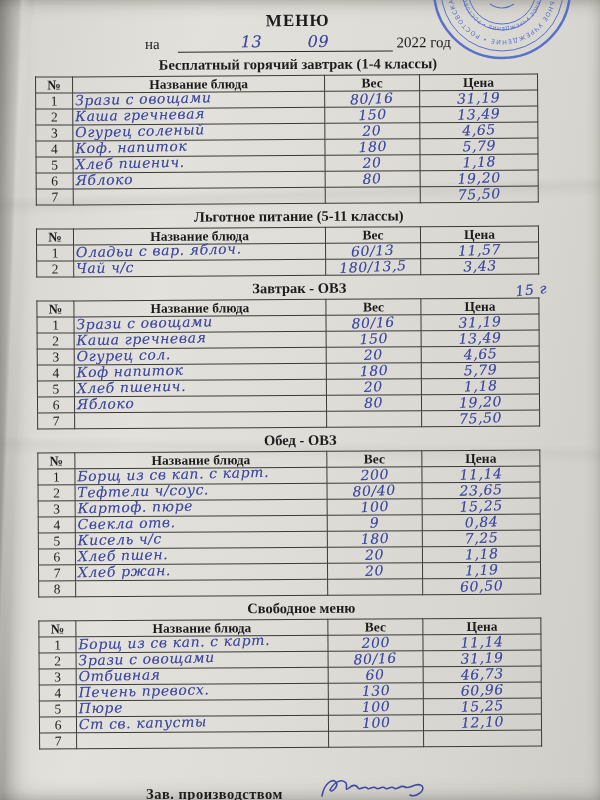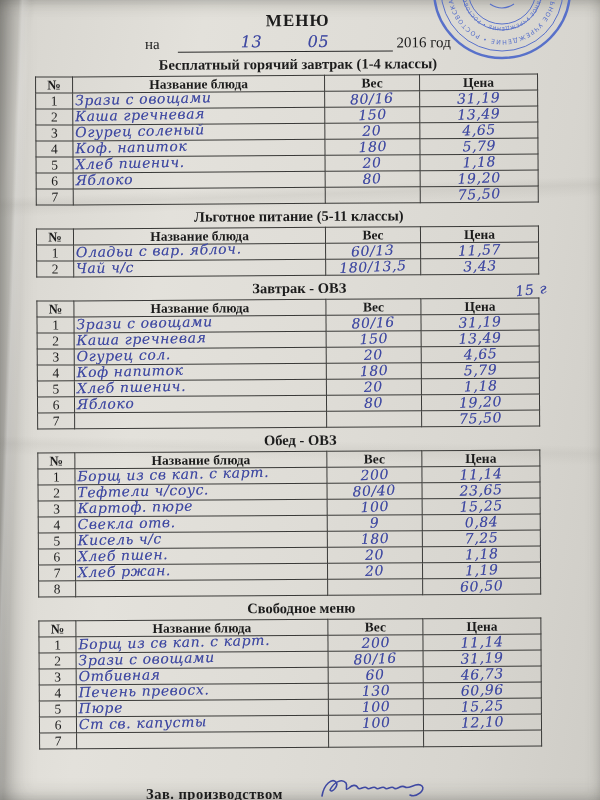--- a/index.html
+++ b/index.html
@@ -100,22 +100,22 @@
       <path d="M88,52 l8,-6 8,6 M90,60 h12 M88,68 l8,6 8,-6" stroke-width="1.2"></path>
       <path d="M84,92 q12,8 24,0" stroke-width="1.2"></path>
     </g>
   </svg>
 
   <div class="content">
     <div class="doc-title">МЕНЮ</div>
 
     <div class="date-line">
       <span class="date-prefix">на</span>
-      <span class="date-hw-wrap"><span class="hw">13        05</span></span>
-      <span class="date-suffix">2016 год</span>
+      <span class="date-hw-wrap"><span class="hw">13        09</span></span>
+      <span class="date-suffix">2022 год</span>
     </div>
 
     <div id="sections">
   <div class="section">
     <div class="sec-title">Бесплатный горячий завтрак (1-4 классы)</div>
 
     <table class="menu-table sec-idx-0">
       <colgroup>
               <col class="c-num">
               <col class="c-name">

